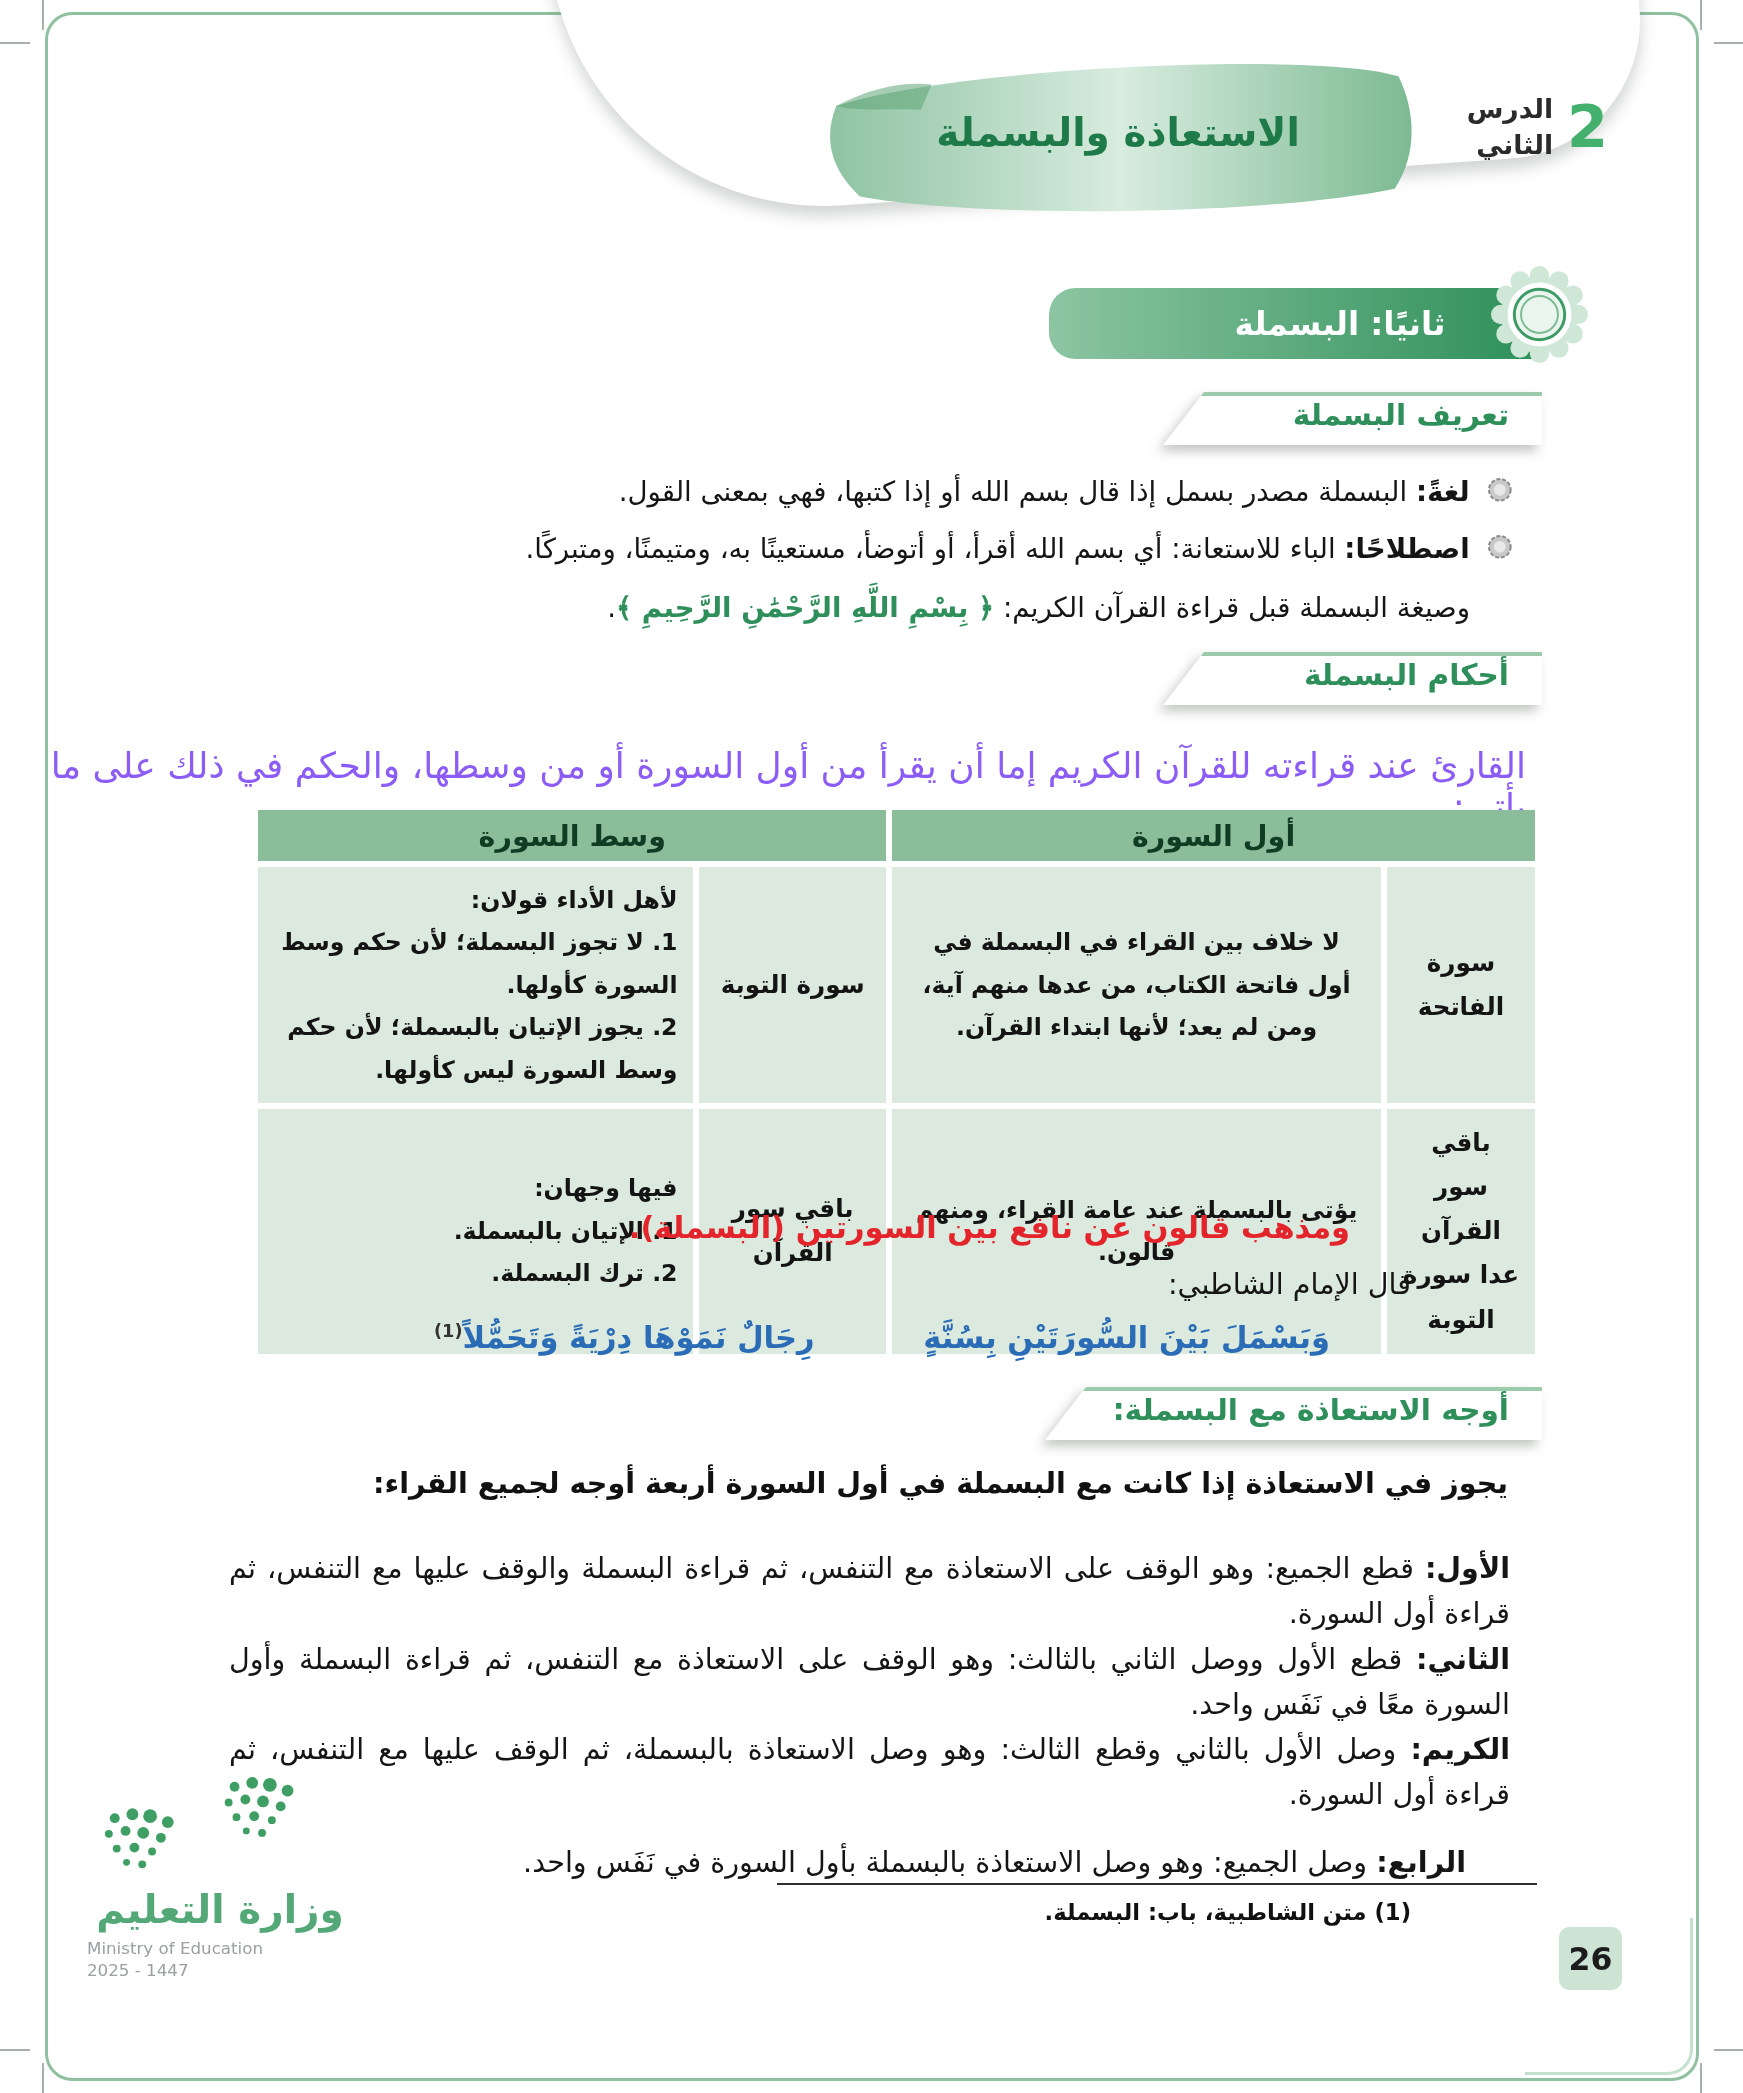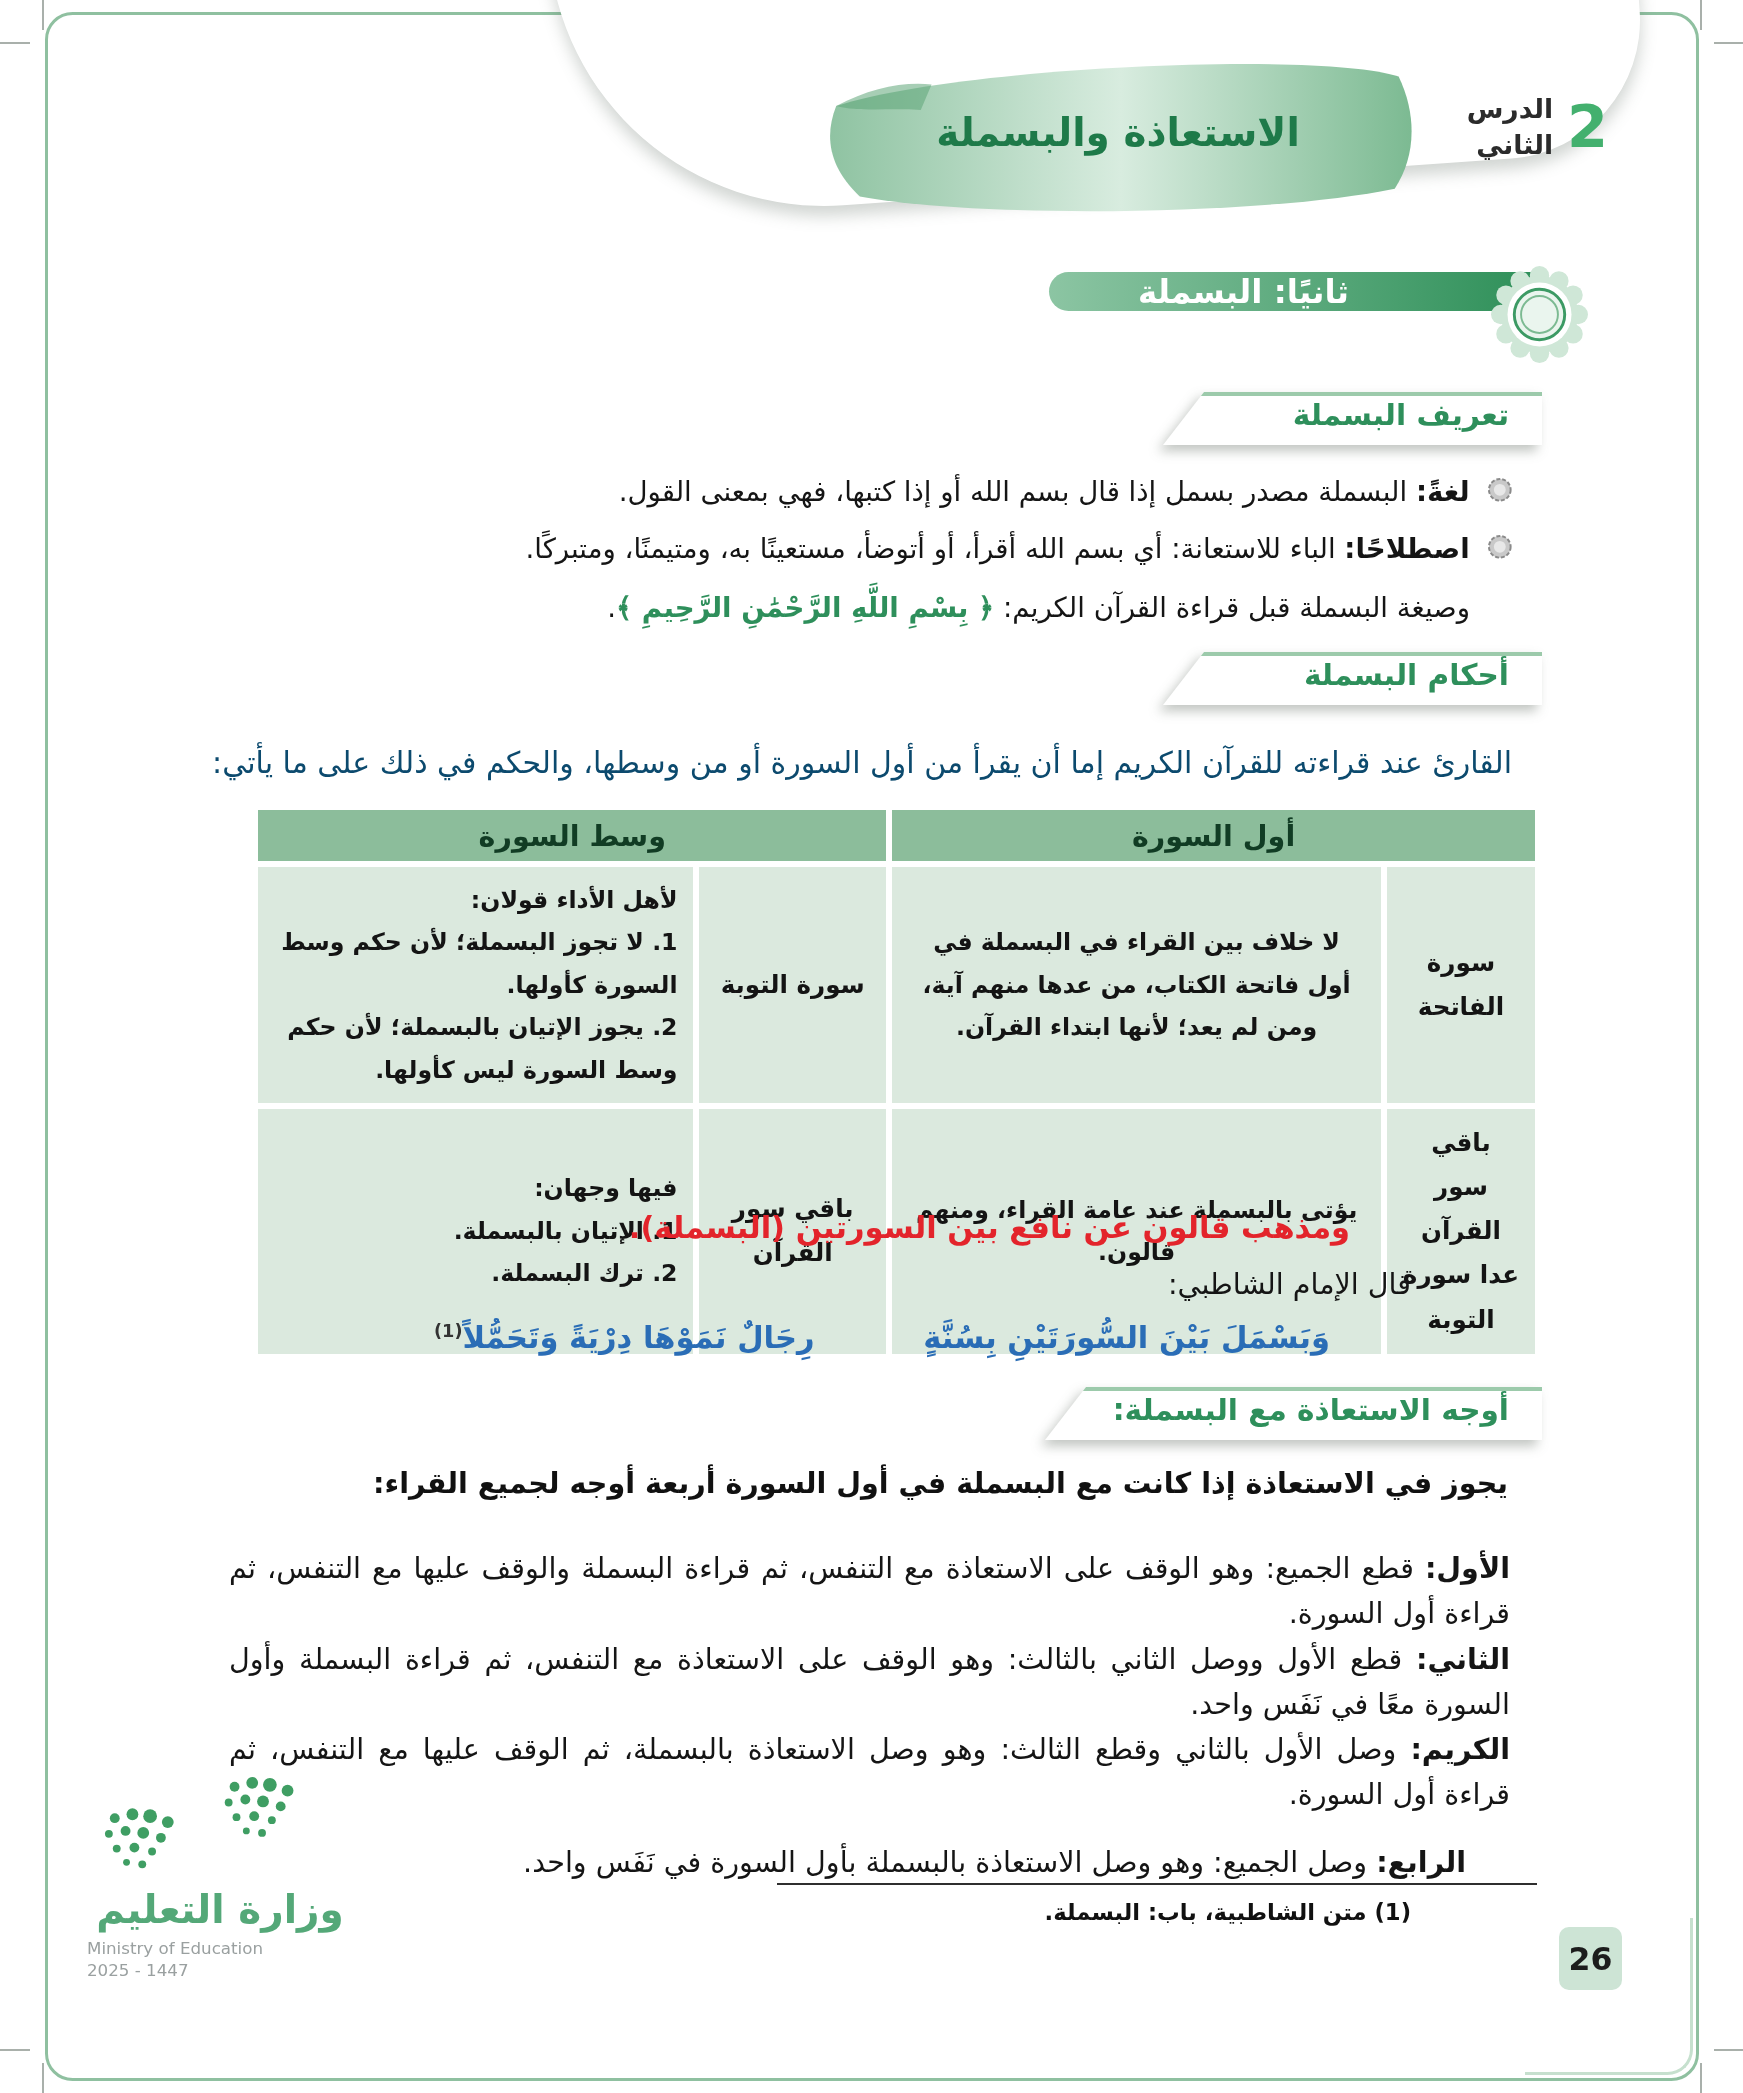--- a/index.html
+++ b/index.html
@@ -15,37 +15,37 @@
 
   
   .header-curl{position:absolute;top:-89px;right:103px;width:1084px;height:276px;background:#ffffff;border-radius:0 0 158px 315px;transform:rotate(-4deg);box-shadow:0 9.9px 15.8px rgba(90,105,95,.28);z-index:2;}
   .ribbon-wrap{position:absolute;top:49px;right:325px;width:611px;height:177px;z-index:3;}
   .page-title{position:absolute;top:110px;right:355px;width:542px;text-align:center;font-size:39px;font-weight:bold;color:#1e7a49;z-index:4;}
   .lesson-badge{position:absolute;top:91px;right:136px;display:flex;gap:13.8px;align-items:center;z-index:4;}
   .lesson-number{font-size:59px;font-weight:bold;color:#43b06e;line-height:1;}
   .lesson-label{font-size:26.6px;font-weight:bold;color:#2b2b2b;line-height:1.35;text-align:right;}
 
   
-  .section-bar{position:absolute;top:272px;right:202px;width:463px;height:39px;background:linear-gradient(to left,#2d8f58,#8cc5a3);border-radius:26.6px 0 0 26.6px;display:flex;align-items:center;justify-content:flex-end;padding-left:29.6px;z-index:3;}
+  .section-bar{position:absolute;top:288px;right:202px;width:463px;height:71px;background:linear-gradient(to left,#2d8f58,#8cc5a3);border-radius:26.6px 0 0 26.6px;display:flex;align-items:center;justify-content:center;padding-left:29.6px;z-index:3;}
   .section-bar-text{color:#ffffff;font-weight:bold;font-size:32.5px;margin-left:59px;}
   .rosette{position:absolute;top:266px;right:156px;width:97px;height:97px;z-index:4;}
 
   
   .sub-banner{position:absolute;right:202px;height:53px;filter:drop-shadow(-4.9px 6.9px 5.9px rgba(60,70,60,.32));z-index:3;}
   .sub-banner-shape{position:absolute;inset:0;background:#ffffff;border-top:4.9px solid #9ccaab;clip-path:polygon(41px 0,100% 0,100% 100%,0 100%);}
   .sub-banner-text{position:relative;display:block;line-height:47px;padding-right:33px;color:#2e8f5b;font-weight:bold;font-size:29.6px;}
 
   
   .def-item{position:absolute;right:229px;width:1295px;display:flex;gap:15.8px;align-items:flex-start;font-size:27.6px;color:#151515;line-height:1.5;z-index:3;}
   .def-item b{font-weight:bold;}
   .orn-icon{flex:0 0 auto;margin-top:3.9px;}
   .formula-line{position:absolute;top:591px;right:274px;font-size:27.6px;color:#151515;z-index:3;}
   .verse{color:#2e8f5b;font-weight:bold;}
 
-  .intro-line{position:absolute;right:232px;font-size:30px;color:#0c4a6e;z-index:3;}
+  .intro-line{position:absolute;right:218px;font-size:36px;color:#8b5cf6;z-index:3;}
 
   
   .tbl{position:absolute;top:810px;right:209px;width:1277px;display:grid;grid-template-columns:148px 489px 187px 435px;gap:5.9px;z-index:3;}
   .tbl .hd{background:#8cbd9b;color:#113c24;font-weight:bold;font-size:28.6px;display:flex;align-items:center;justify-content:center;height:51px;}
   .hd.span-a{grid-column:1/3;}
   .hd.span-b{grid-column:3/5;}
   .tbl .cell{background:#dbe9de;color:#141414;font-weight:bold;font-size:23.6px;line-height:1.8;padding:11.8px 15.8px;display:flex;align-items:center;box-sizing:border-box;}
   .tbl .cell > span{width:100%;}
   .cell.center{text-align:center;}
   .cell.label{font-size:24.6px;text-align:center;}

